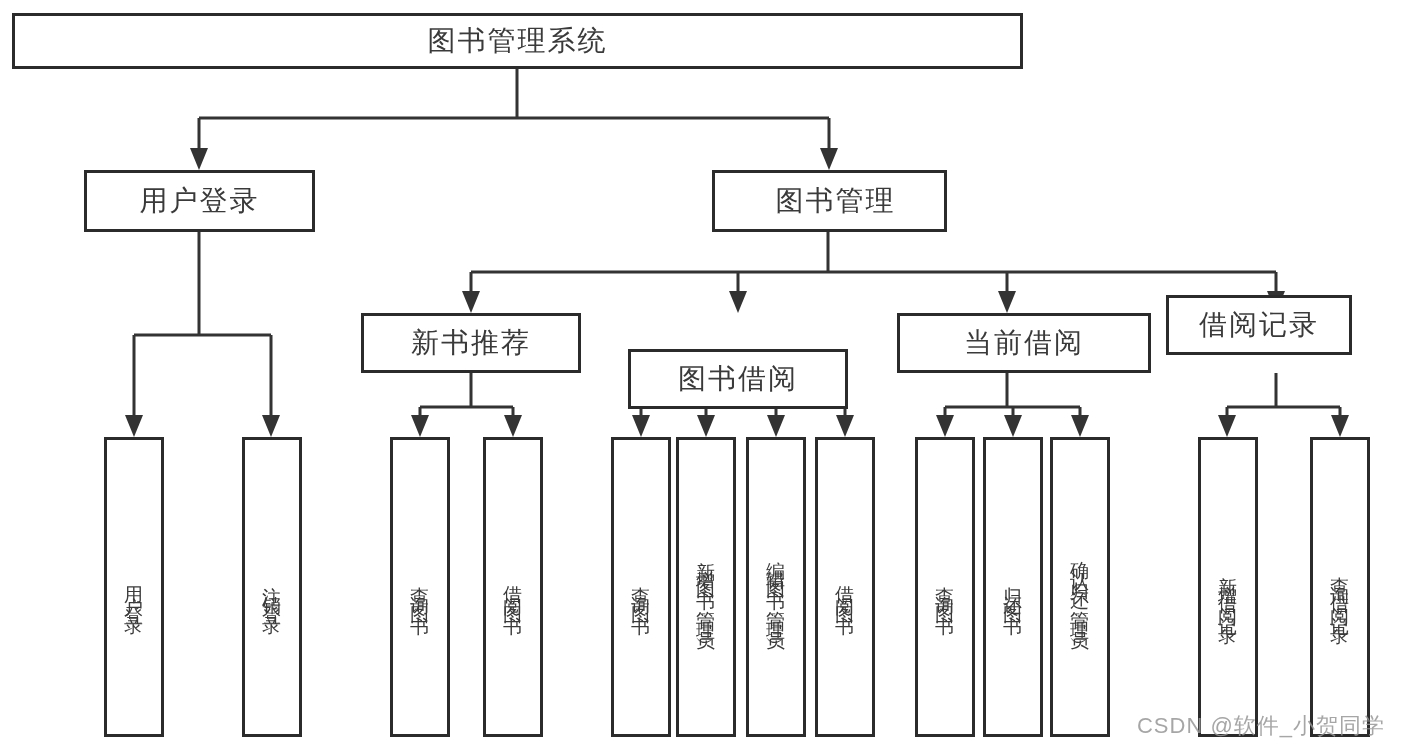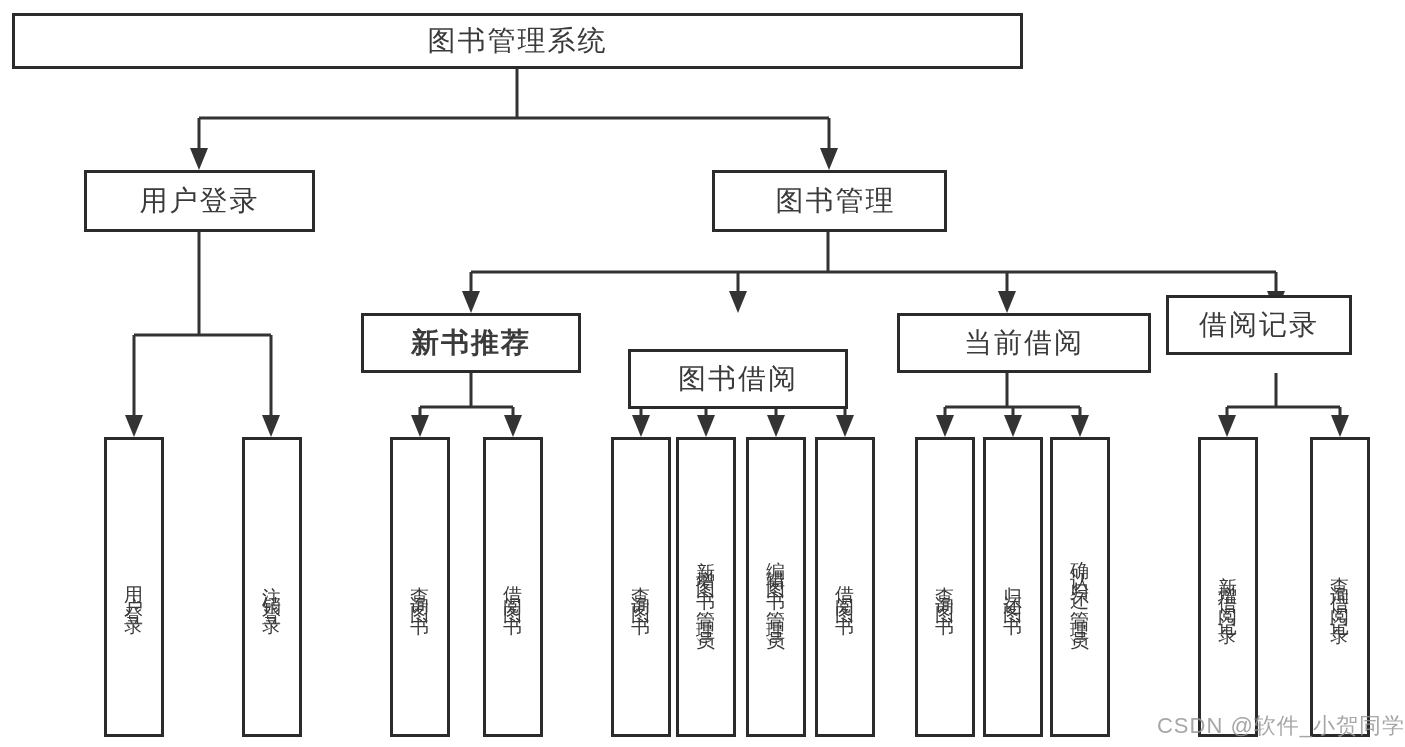--- a/index.html
+++ b/index.html
@@ -31,21 +31,21 @@
     padding-top:8px;
   }
   #connectors{
     position:absolute;left:0;top:0;width:1405px;height:747px;
     z-index:1;pointer-events:none;
   }
   #connectors path{stroke:#333333;stroke-width:3;fill:none;}
   #connectors polygon{fill:#333333;stroke:none;}
   #watermark{
     position:absolute;
-    right:0;top:711px;
+    right:20px;top:711px;
     font-size:22px;
     letter-spacing:1px;
     color:rgba(150,150,150,0.85);
     z-index:5;
     white-space:nowrap;
   }
 </style>
 </head>
 <body>
 
@@ -85,21 +85,21 @@
     <path d="M1276,373 V407 M1227,407 H1340 M1227,407 V417 M1340,407 V417"></path>
     <polygon points="1218,415 1236,415 1227,437"></polygon>
     <polygon points="1331,415 1349,415 1340,437"></polygon>
   </svg>
 
   <div class="box h" style="left:12px;top:13px;width:1011px;height:56px;">图书管理系统</div>
 
   <div class="box h" style="left:84px;top:170px;width:231px;height:62px;">用户登录</div>
   <div class="box h" style="left:712px;top:170px;width:235px;height:62px;padding-left:12px;">图书管理</div>
 
-  <div class="box h" style="left:361px;top:313px;width:220px;height:60px;font-weight:bold;">新书推荐</div>
+  <div class="box h" style="left:361px;top:313px;width:220px;height:60px;">新书推荐</div>
   <div class="box h" style="left:628px;top:313px;width:220px;height:60px;margin-top:36px;">图书借阅</div>
   <div class="box h" style="left:897px;top:313px;width:254px;height:60px;">当前借阅</div>
   <div class="box h" style="left:1166px;top:295px;width:186px;height:60px;">借阅记录</div>
 
   <div class="box v" style="left:104px;top:437px;width:60px;height:300px;">用户登录</div>
   <div class="box v" style="left:242px;top:437px;width:60px;height:300px;">注销登录</div>
 
   <div class="box v" style="left:390px;top:437px;width:60px;height:300px;">查询图书</div>
   <div class="box v" style="left:483px;top:437px;width:60px;height:300px;">借阅图书</div>
 

